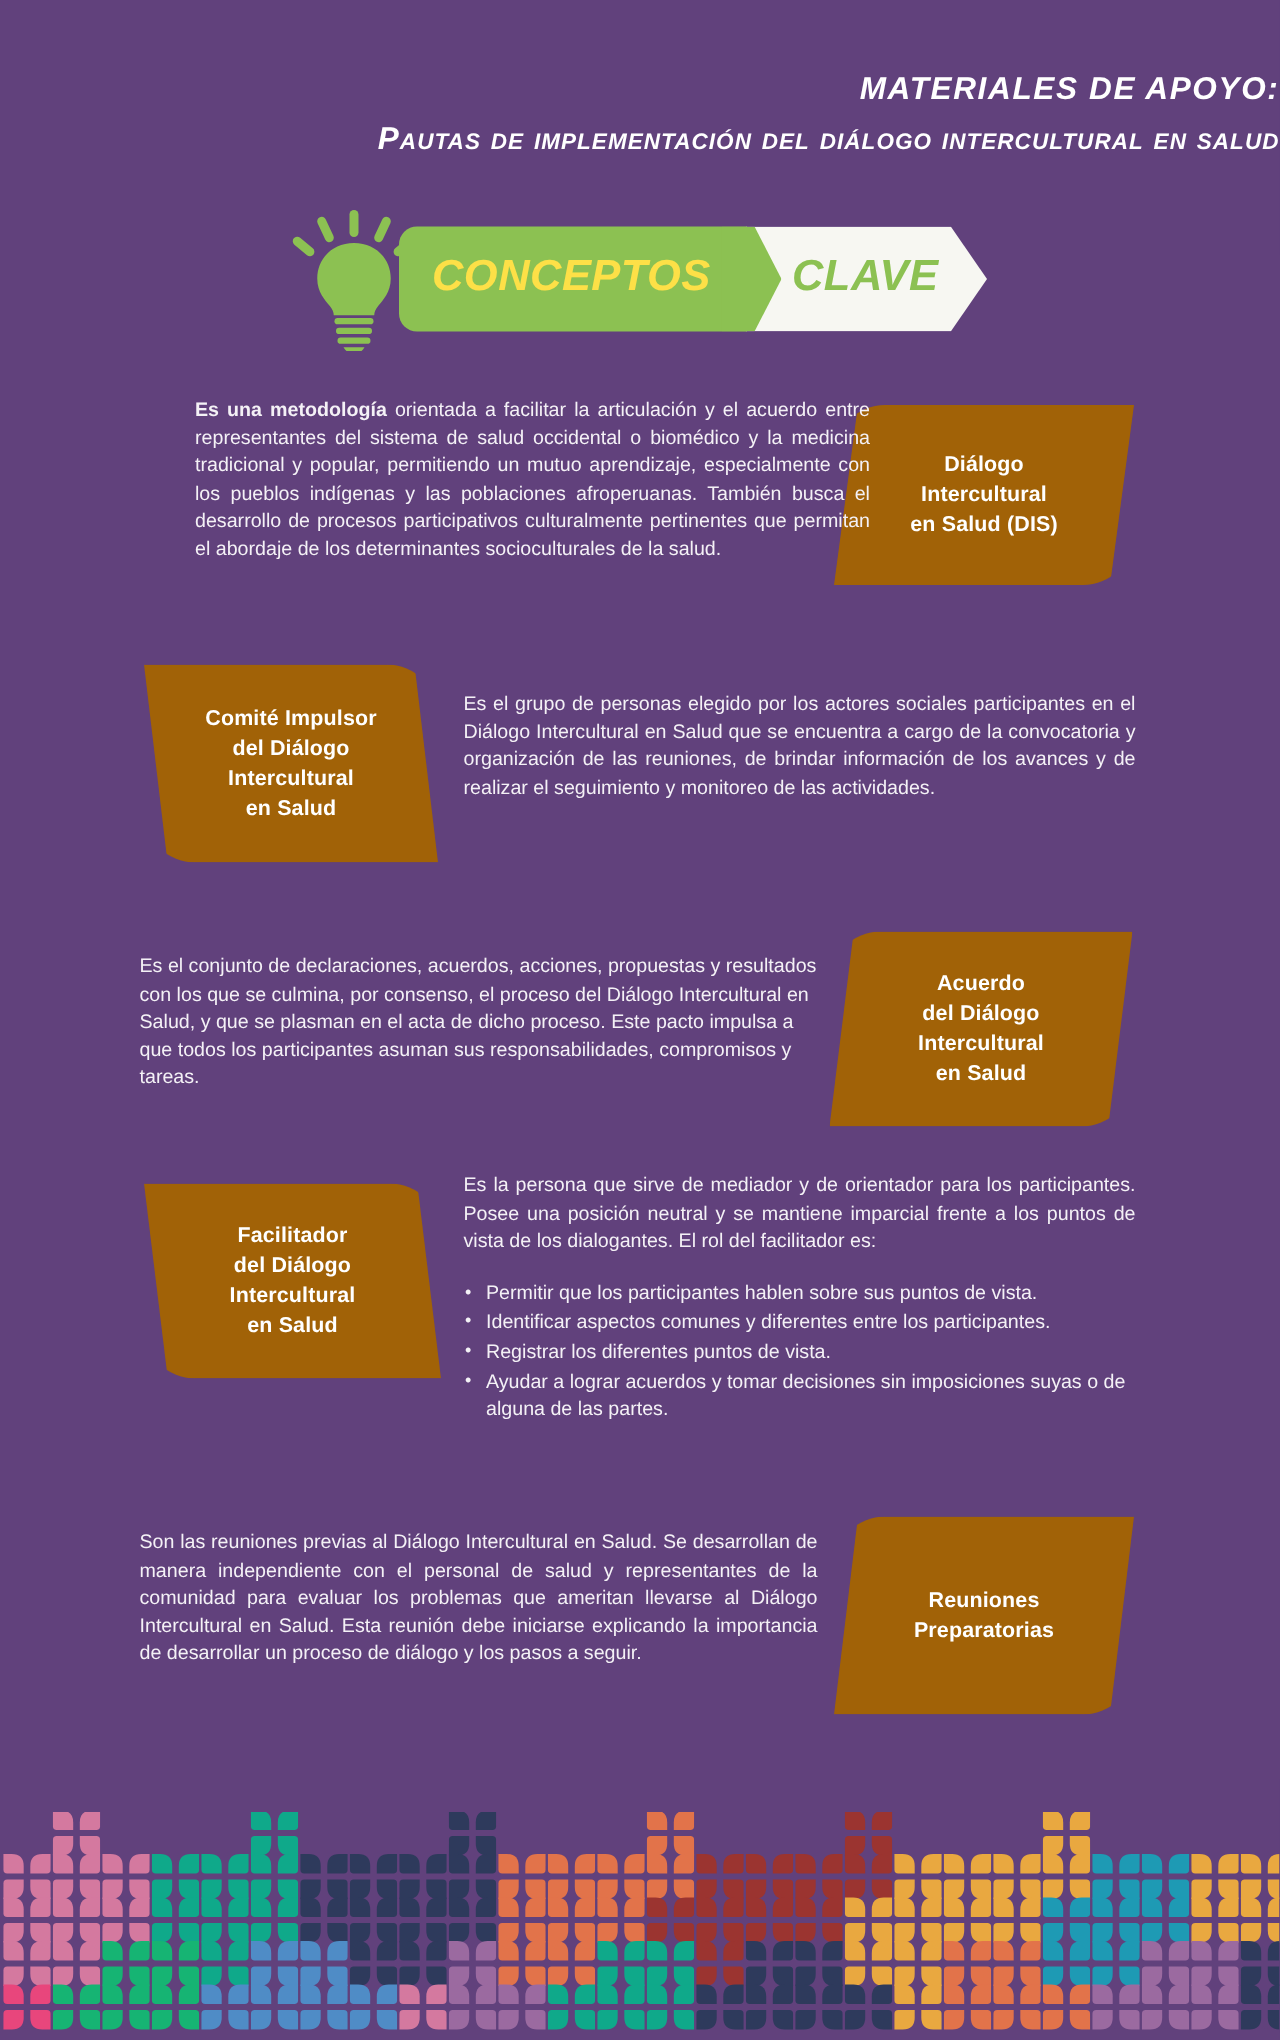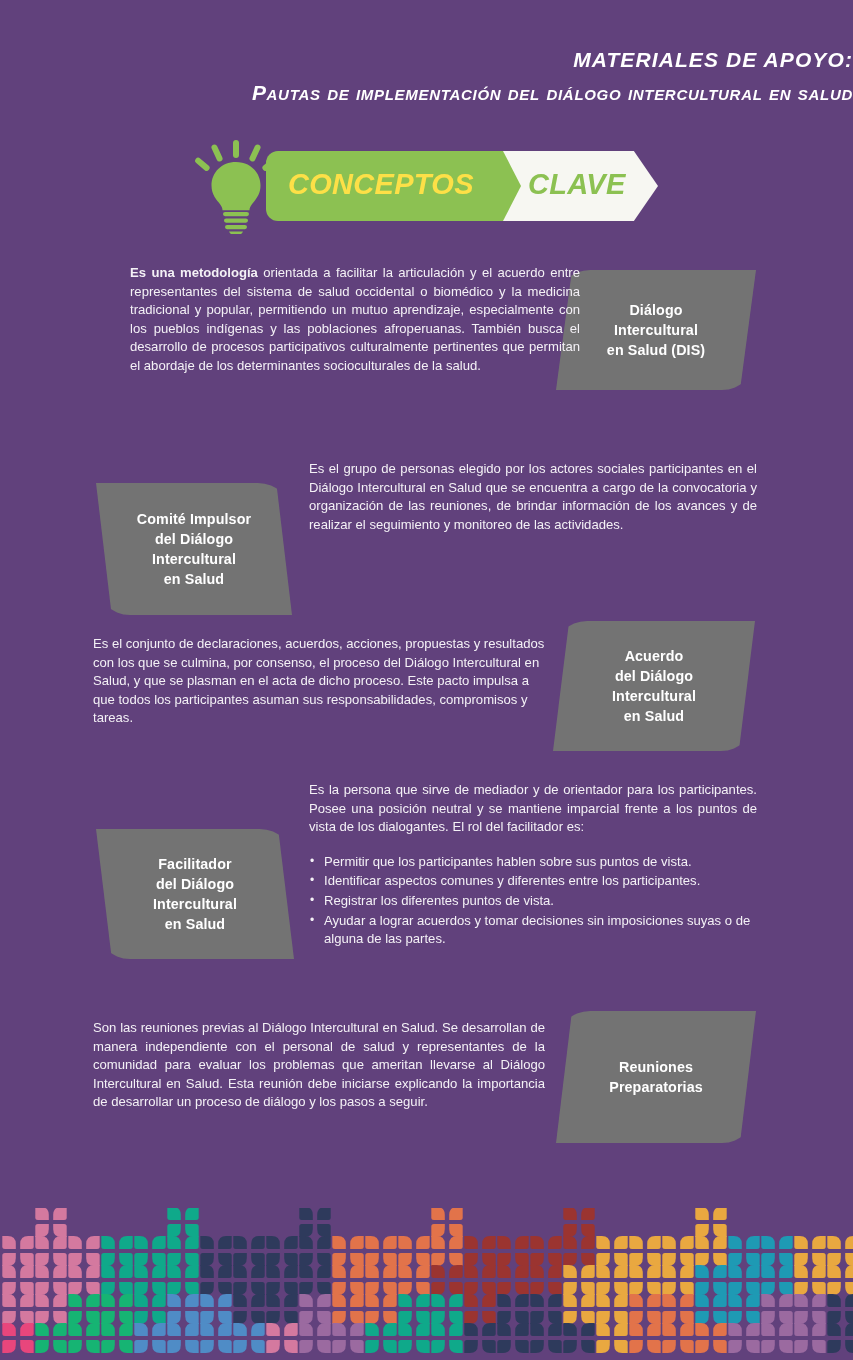--- a/index.html
+++ b/index.html
@@ -113,21 +113,21 @@
   .bullets li:before {
     content:"\2022";
     position:absolute;
     left:1px; top:-1px;
     font-size:12px;
   }
 
   
   .leaf {
     position:absolute;
-    background:#737373;
+    background:#a16207;
     display:flex;
     align-items:center;
     justify-content:center;
   }
   .leaf span {
     color:#FFFFFF;
     font-size:14.3px;
     line-height:20px;
     font-weight:bold;
     text-align:center;
@@ -137,21 +137,20 @@
   }
   
   .leaf.right {
     border-radius:34px 0 34px 0;
     clip-path:polygon(8% 0, 100% 0, 92% 100%, 0 100%);
   }
   
   .leaf.left {
     border-radius:0 34px 0 34px;
     clip-path:polygon(0 0, 92% 0, 100% 100%, 8% 100%);
-    margin-top:40px;
   }
 
   
   .pattern {
     position:absolute;
     left:0; bottom:0;
     width:853px; height:152px;
   }
 </style>
 </head>

